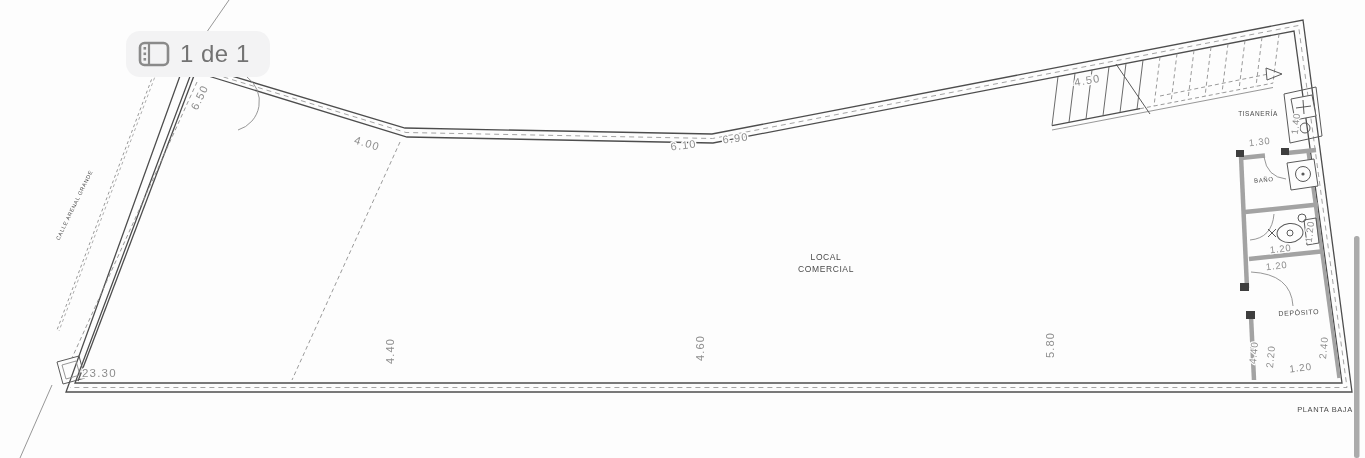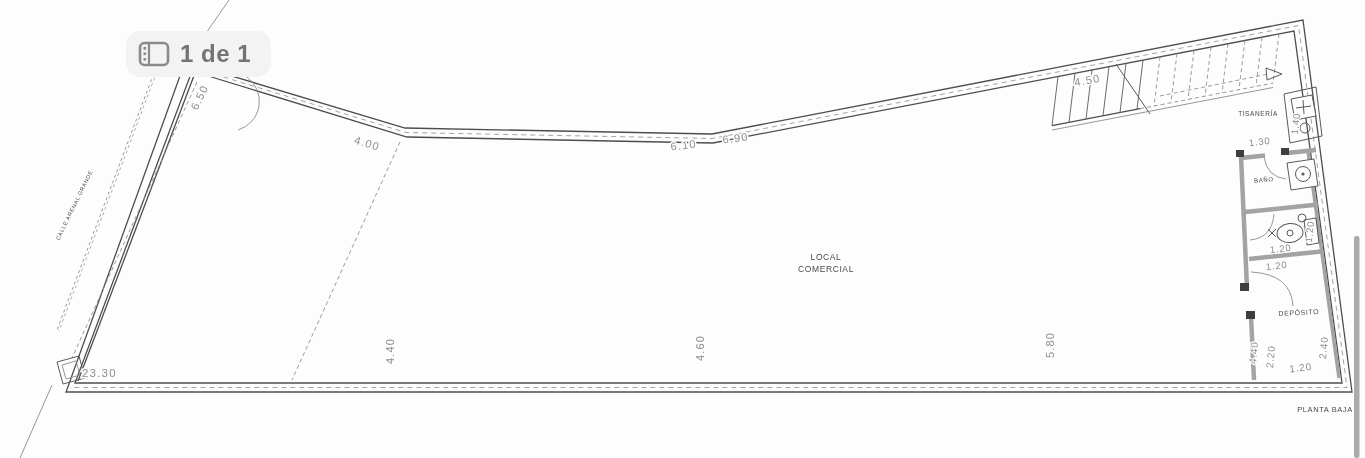--- a/index.html
+++ b/index.html
@@ -2,21 +2,21 @@
 <html><head>
 <meta charset="utf-8">
 <style>
   html,body{margin:0;padding:0;background:#ffffff;}
   #stage{position:relative;width:1365px;height:458px;background:#fdfdfd;overflow:hidden;
          font-family:"Liberation Sans", sans-serif;}
   #plan-svg{position:absolute;left:0;top:0;}
   
   .badge{position:absolute;left:126px;top:31px;height:46px;padding:0 20px 0 12px;
          background:#f3f3f4;border-radius:14px;display:flex;align-items:center;gap:10px;}
-  .badge-label{font-size:24px;color:#737373;font-weight:700;letter-spacing:.5px;}
+  .badge-label{font-size:24px;color:#737373;font-weight:400;letter-spacing:.5px;}
   
   text{font-family:"Liberation Sans", sans-serif;}
   .dim{fill:#8d8d8d;letter-spacing:1.2px;paint-order:stroke;stroke:#fdfdfd;stroke-width:3px;}
   .dim-s{fill:#8d8d8d;letter-spacing:.8px;paint-order:stroke;stroke:#fdfdfd;stroke-width:2.5px;}
   .room{fill:#4a4a4a;letter-spacing:.6px;paint-order:stroke;stroke:#fdfdfd;stroke-width:2px;}
   .wallline{stroke:#4d4d4d;stroke-width:1.3;fill:none;}
   .thin{stroke:#8b8b8b;stroke-width:.9;fill:none;}
   .dash{stroke:#9a9a9a;stroke-width:.9;fill:none;stroke-dasharray:5 4;}
   .dashf{stroke:#8f8f8f;stroke-width:.9;fill:none;stroke-dasharray:4 3;}
   .gwall{stroke:#a3a3a3;stroke-width:4.5;fill:none;}

